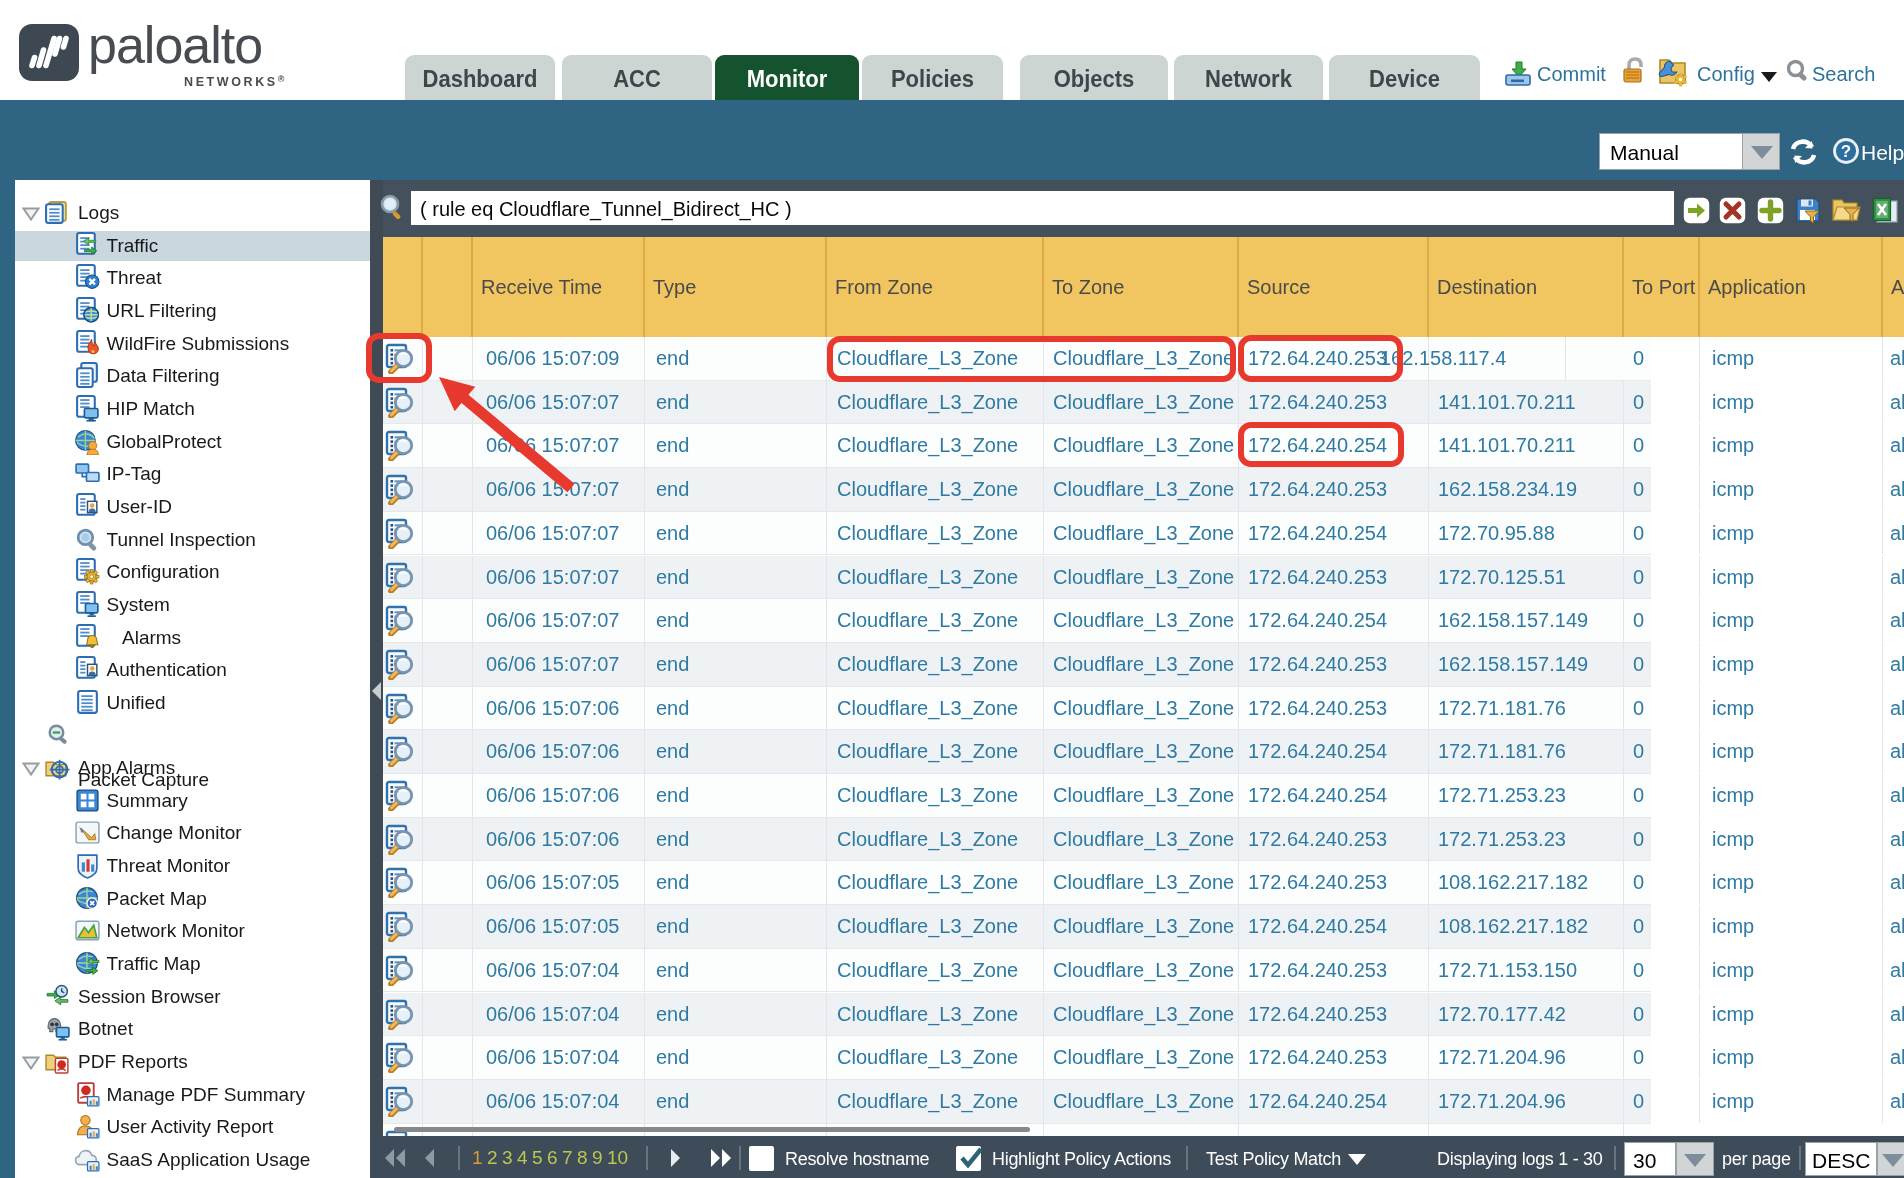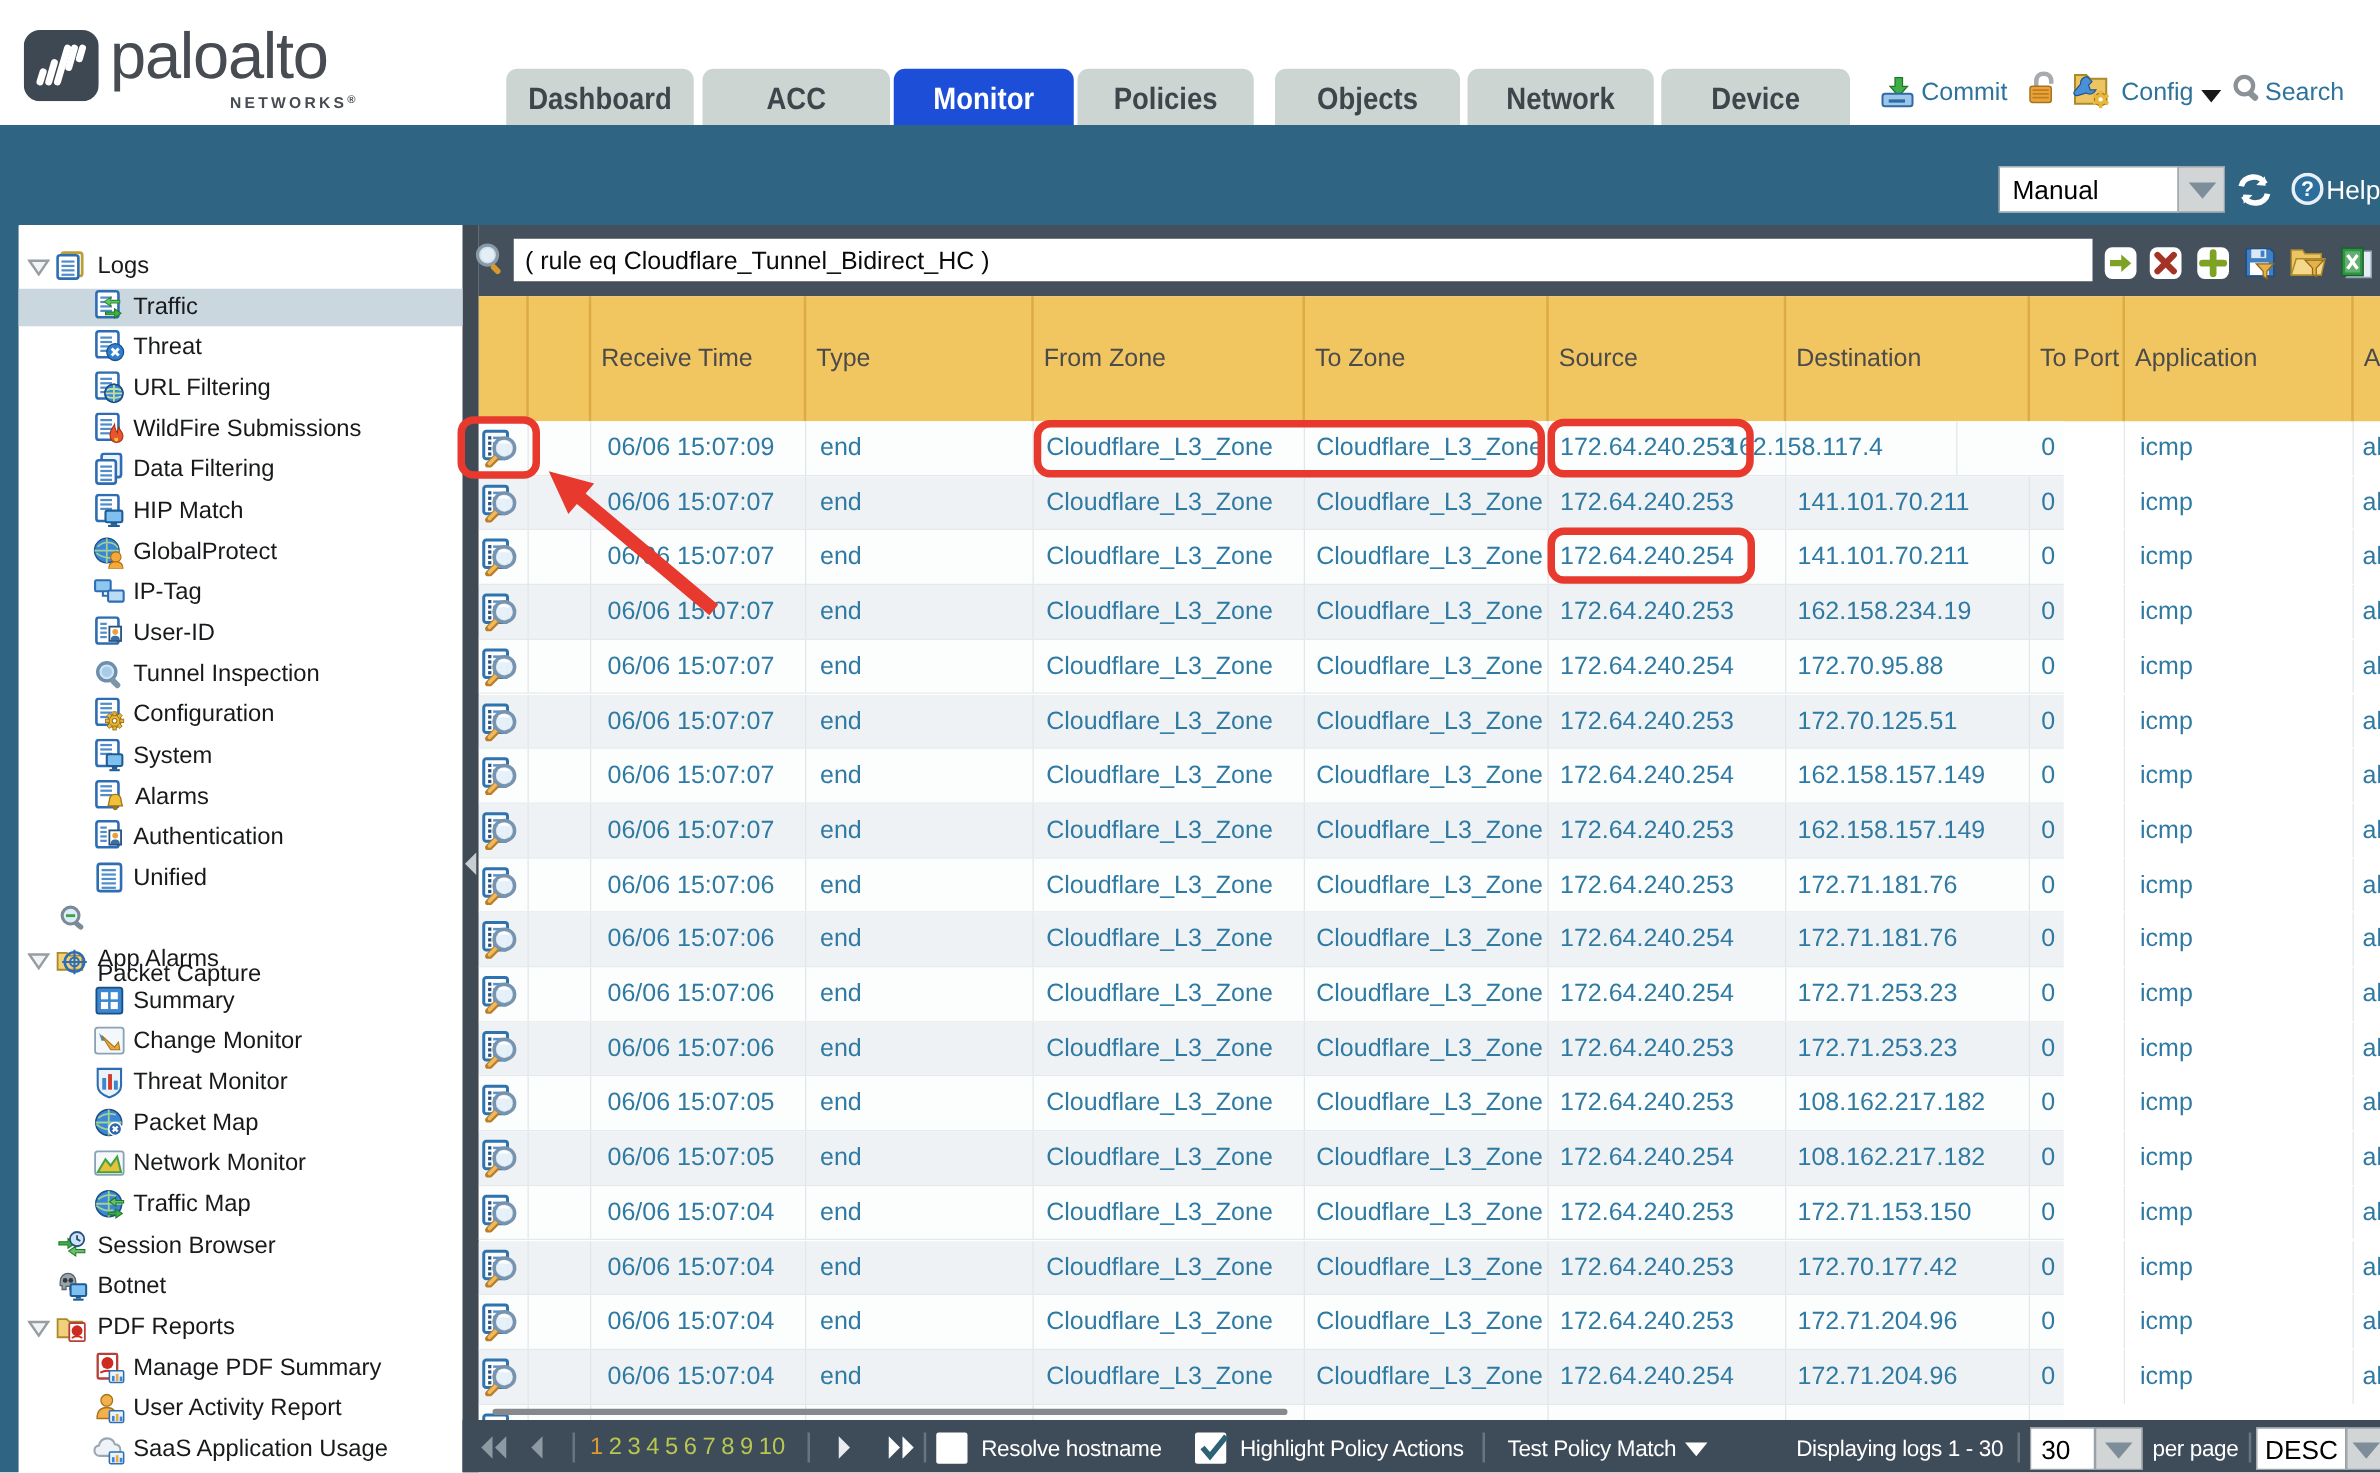--- a/index.html
+++ b/index.html
@@ -12,21 +12,21 @@
 #searchband { left:383px; top:180px; width:1521px; height:57px; background:#44505c; }
 #thead { left:383px; top:237px; width:1521px; height:100px; background:#f1c660; }
 #footer { left:370px; top:1136px; width:1534px; height:42px; background:#3e4b58; }
 .hcell { position:absolute; top:0; height:100px; border-right:2px solid #ddab45; }
 .hlab { position:absolute; top:276px; font-size:20px; color:#4b4b4b; }
 .row { position:absolute; left:383px; width:1268px; height:43.7px; }
 .cell { position:absolute; top:0; height:100%; border-right:1px solid #e2e6ea;
         font-size:20px; color:#2f7aa3; line-height:43px; white-space:nowrap; overflow:hidden; }
 .tab { position:absolute; top:55px; height:45px; background:#ccd5d2; border-radius:9px 9px 0 0;
        text-align:center; font-weight:bold; font-size:22px; color:#3e464c; line-height:48px;}
-.tab.on { background:#1d4ed8; color:#fff; }
+.tab.on { background:#14532d; color:#fff; }
 .titem { position:absolute; left:0; width:355px; height:30px; }
 .titem .lab { position:absolute; font-size:19px; color:#17191b; top:4px; }
 .titem.sel { background:#cbd7de; }
 .tri { position:absolute; top:9px; }
 .sep { position:absolute; top:1146px; width:2px; height:24px; background:#68747f; }
 .fico { position:absolute; }
 .ftext { position:absolute; top:1149px; font-size:18px; letter-spacing:-0.3px; color:#fff; white-space:nowrap; }
 .fnum { position:absolute; top:1148px; font-size:19px; color:#b9c750; }
 .cb { position:absolute; top:1146px; width:25px; height:25px; background:#fff; border-radius:2px; }
 .selbox { position:absolute; background:#fff; border:1px solid #9aa2a8; }
@@ -266,21 +266,21 @@
 </div>
 <div class="titem" style="left:15px;top:622.5px;">
 <div class="abs" style="left:59px;top:1px;"><svg width="27" height="27" viewBox="0 0 26 26">
         <rect x="3" y="1" width="17" height="20" rx="2" fill="#fff" stroke="#2d6db4" stroke-width="2"></rect>
         <rect x="6" y="4.0" width="9" height="1.7" fill="#4f8cc9"></rect>
         <rect x="6" y="7.4" width="9" height="1.7" fill="#4f8cc9"></rect>
         <rect x="6" y="10.8" width="9" height="1.7" fill="#4f8cc9"></rect>
         <path d="M17.5 11 C14.5 11 13 13 13 16 L12 20 L23 20 L22 16 C22 13 20.5 11 17.5 11 Z" fill="#f2bf3a" stroke="#9c7414" stroke-width="1"></path>
         <circle cx="17.5" cy="21.5" r="1.8" fill="#9c7414"></circle>
       </svg></div>
-<div class="lab" style="left:93px;text-align:center;">Alarms</div>
+<div class="lab" style="left:107px;text-align:center;">Alarms</div>
 </div>
 <div class="titem" style="left:15px;top:655.1px;">
 <div class="abs" style="left:59px;top:1px;"><svg width="27" height="27" viewBox="0 0 26 26">
         <rect x="3" y="1" width="17" height="20" rx="2" fill="#fff" stroke="#2d6db4" stroke-width="2"></rect>
         <rect x="6" y="5.0" width="5" height="1.7" fill="#4f8cc9"></rect>
         <rect x="6" y="8.4" width="5" height="1.7" fill="#4f8cc9"></rect>
         <rect x="6" y="11.8" width="5" height="1.7" fill="#4f8cc9"></rect>
         <rect x="6" y="15.2" width="5" height="1.7" fill="#4f8cc9"></rect>
         <rect x="13" y="8" width="9" height="11" fill="#fff" stroke="#27527e" stroke-width="1.4"></rect>
         <circle cx="17.5" cy="12" r="2.2" fill="#e8a13c"></circle>

